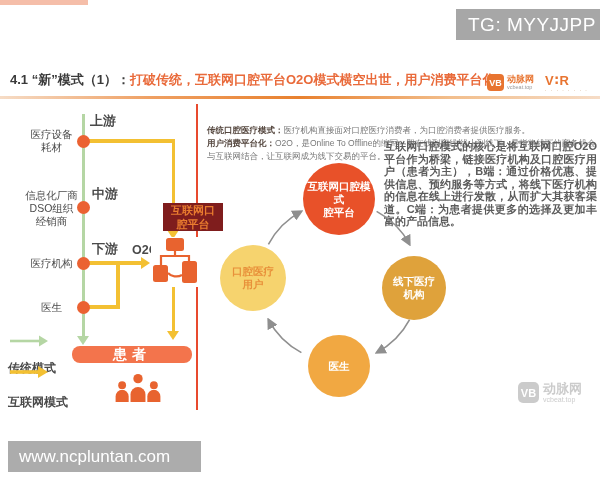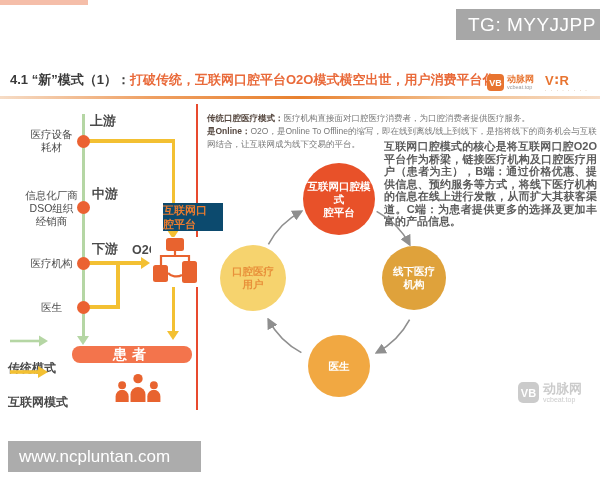--- a/index.html
+++ b/index.html
@@ -39,44 +39,44 @@
   .tri{width:0;height:0;}
   .tri-down-green{left:77px;top:336px;border-left:6px solid transparent;border-right:6px solid transparent;border-top:9px solid #B5D6A4;}
   .yl{background:#F3C032;z-index:1;}
   .tri-down-yl{border-left:6px solid transparent;border-right:6px solid transparent;border-top:9px solid #F3C032;z-index:1;}
   .tri-right-yl{left:141px;top:256.5px;border-top:6px solid transparent;border-bottom:6px solid transparent;border-left:9px solid #F3C032;z-index:1;}
   .dot{width:13px;height:13px;border-radius:50%;background:#EB6232;left:76.5px;z-index:2;}
   .stage{font-size:13px;font-weight:bold;color:#4A4A4A;}
   .actor{left:14px;width:75px;text-align:center;font-size:10.5px;font-weight:normal;
     color:#4A4A4A;line-height:13px;}
   .o2o{left:132px;top:243px;font-size:12.5px;font-weight:bold;color:#4A4A4A;}
-  .plat-label{left:163px;top:203px;width:60px;font-size:11px;font-weight:bold;
-    color:#E87B2F;line-height:14px;background:#0c4a6e;z-index:2;}
+  .plat-label{left:163px;top:203px;width:60px;text-align:center;font-size:11px;font-weight:bold;
+    color:#E87B2F;line-height:14px;background:#7f1d1d;z-index:2;}
   .plat-icon{left:151px;top:237px;width:48px;height:50px;background:#fff;z-index:2;}
   .patient-box{left:72px;top:346px;width:120px;height:17px;background:#F3744C;border-radius:8px;
     color:#fff;font-size:14px;font-weight:bold;letter-spacing:5px;display:flex;
     align-items:center;justify-content:center;z-index:2;}
   .people{left:112px;top:374px;width:52px;height:28px;}
   .legend-label{left:8px;font-size:12px;font-weight:bold;color:#4A4A4A;margin-top:44px;}
   .legend-arrow{left:9px;width:40px;height:14px;}
 
   
-  .intro{left:207px;top:112px;width:390px;font-size:8.5px;line-height:13px;color:#787878;}
+  .intro{left:207px;top:124px;width:390px;font-size:8.5px;line-height:13px;color:#787878;}
   .intro b{color:#55473F;}
   .core-note{left:384px;top:140px;width:213px;font-size:11px;line-height:12.5px;
     font-weight:bold;color:#5C5C5C;text-align:justify;}
 
   
   .cycle{left:215px;top:160px;width:252px;height:242px;}
   .cycle svg{position:absolute;left:0;top:0;}
   .cnode{position:absolute;border-radius:50%;display:flex;flex-direction:column;
     align-items:center;justify-content:center;font-size:10.5px;font-weight:bold;
     color:#fff;line-height:13px;text-align:center;}
   .cnode-top{left:88px;top:3px;width:72px;height:72px;}
-  .cnode-right{left:167px;top:86px;width:64px;height:64px;}
+  .cnode-right{left:167px;top:96px;width:64px;height:64px;}
   .cnode-bottom{left:93px;top:175px;width:62px;height:62px;}
   .cnode-left{left:5px;top:85px;width:66px;height:66px;}
 
   
   .wm{left:518px;top:382px;display:flex;align-items:center;gap:4px;opacity:.85;}
   .wm-ic{width:21px;height:21px;background:#C3C3C3;border-radius:5px;color:#fff;
     font-size:11px;font-weight:bold;display:flex;align-items:center;justify-content:center;}
   .wm-col{display:flex;flex-direction:column;line-height:1;}
   .wm-name{font-size:13px;font-weight:bold;color:#C3C3C3;}
   .wm-dom{font-size:7px;color:#C3C3C3;margin-top:1px;}
@@ -186,21 +186,21 @@
 <div class="abs legend-label" style="top:350px;">互联网模式</div>
 <div class="abs legend-arrow" style="top:365px;">
   <svg width="40" height="14" viewBox="0 0 40 14">
     <line x1="1" y1="7" x2="29" y2="7" stroke="#F3C032" stroke-width="3.6"></line>
     <polygon points="29,1 39,7 29,13" fill="#F3C032"></polygon>
   </svg>
 </div>
 
 <div class="abs intro">
   <b>传统口腔医疗模式：</b><span>医疗机构直接面对口腔医疗消费者，为口腔消费者提供医疗服务。</span><br>
-  <b>是Online：</b><span>O2O，是Online To Offline的缩写，即在线到离线/线上到线下，是指将线下的商务机会与互联网结合，让互联网成为线下交易的平台。</span>
+  <b>用户消费平台化：</b><span>O2O，是Online To Offline的缩写，即在线到离线/线上到线下，是指将线下的商务机会与互联网结合，让互联网成为线下交易的平台。</span>
 </div>
 
 <div class="abs core-note">互联网口腔模式的核心是将互联网口腔O2O平台作为桥梁，链接医疗机构及口腔医疗用户（患者为主），B端：通过价格优惠、提供信息、预约服务等方式，将线下医疗机构的信息在线上进行发散，从而扩大其获客渠道。C端：为患者提供更多的选择及更加丰富的产品信息。</div>
 
 <div class="abs cycle">
   <svg width="252" height="242" viewBox="0 0 252 242">
     <defs>
       <marker id="ah" viewBox="0 0 10 10" refX="8" refY="5" markerWidth="7" markerHeight="7" orient="auto">
         <path d="M0 0 L10 5 L0 10 z" fill="#8F8F8F"></path>
       </marker>

